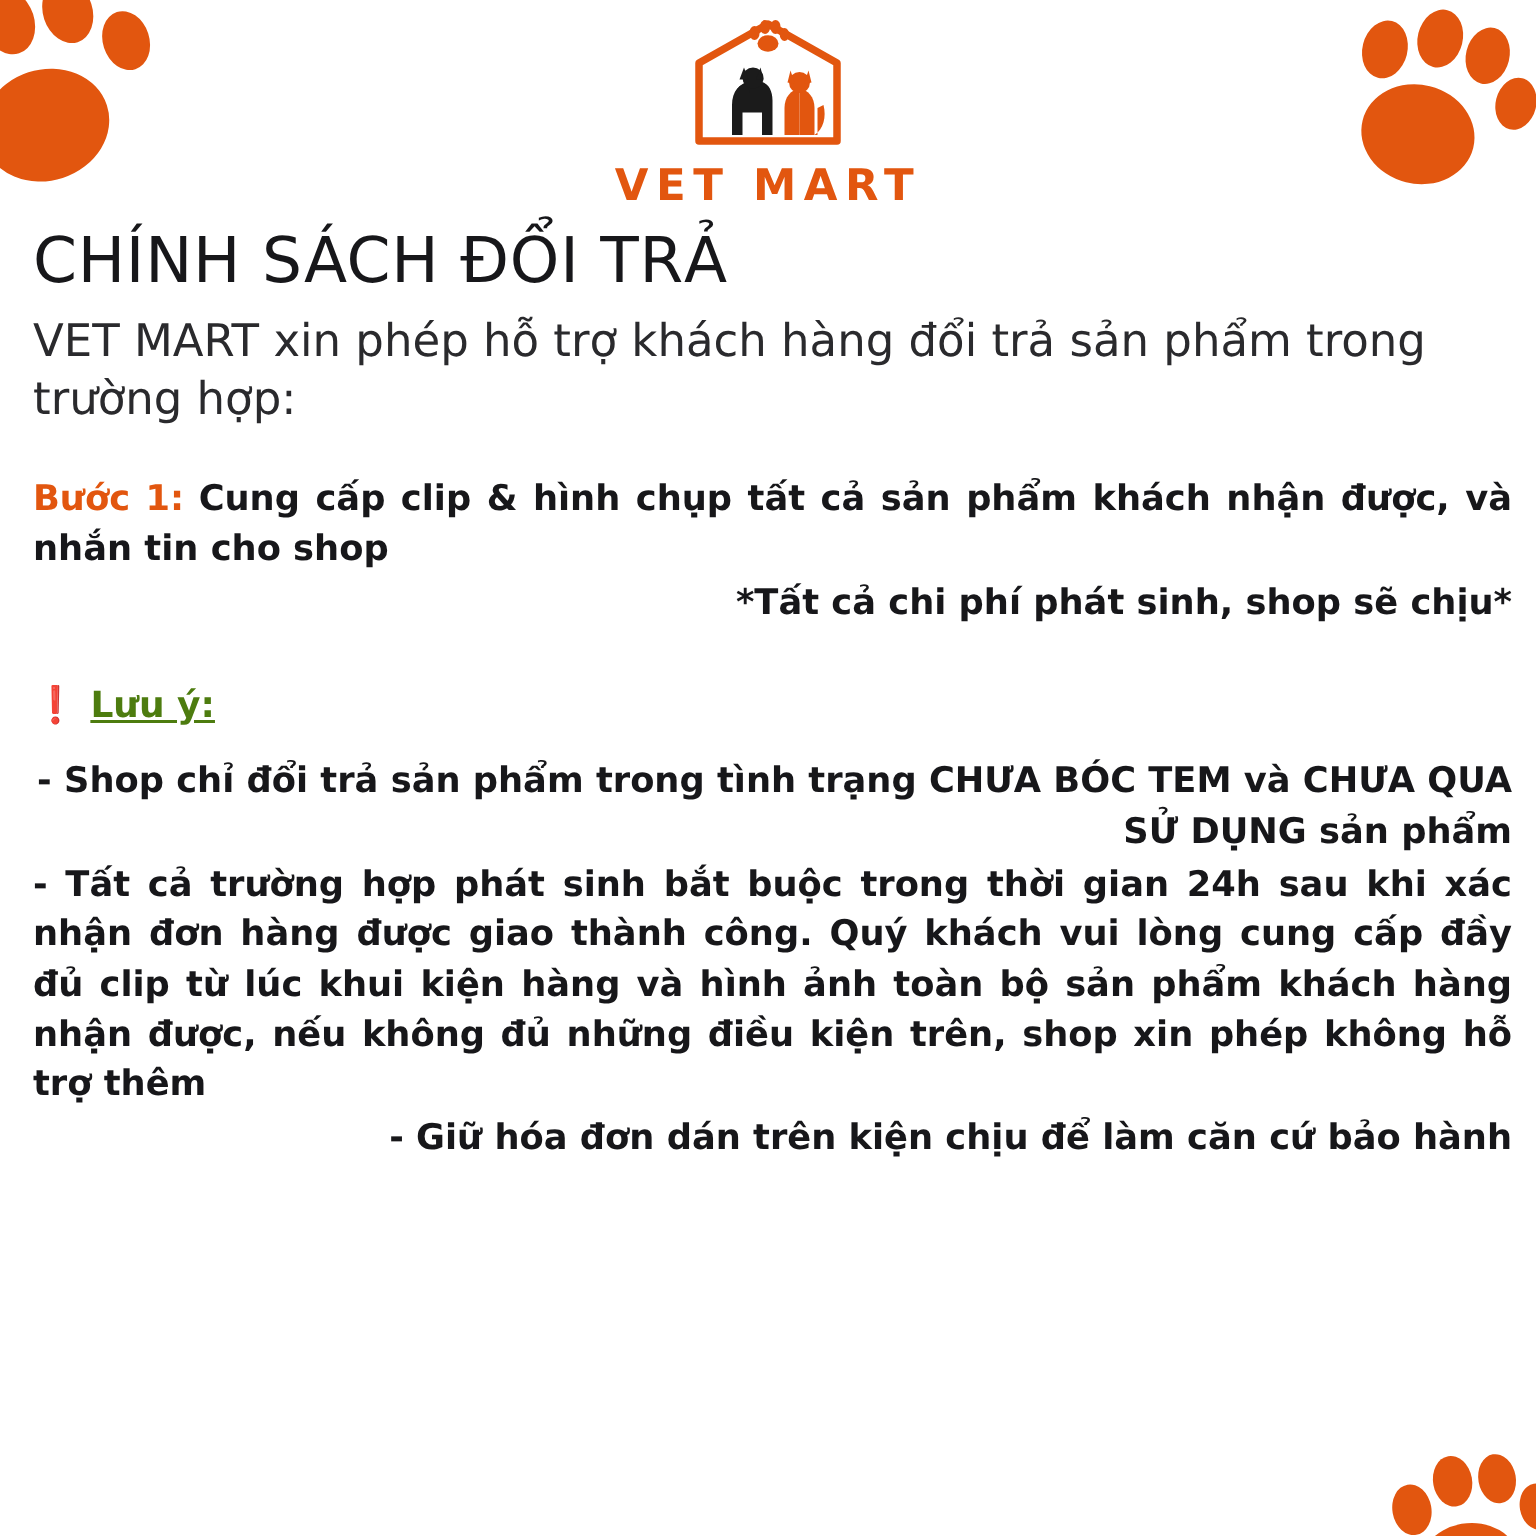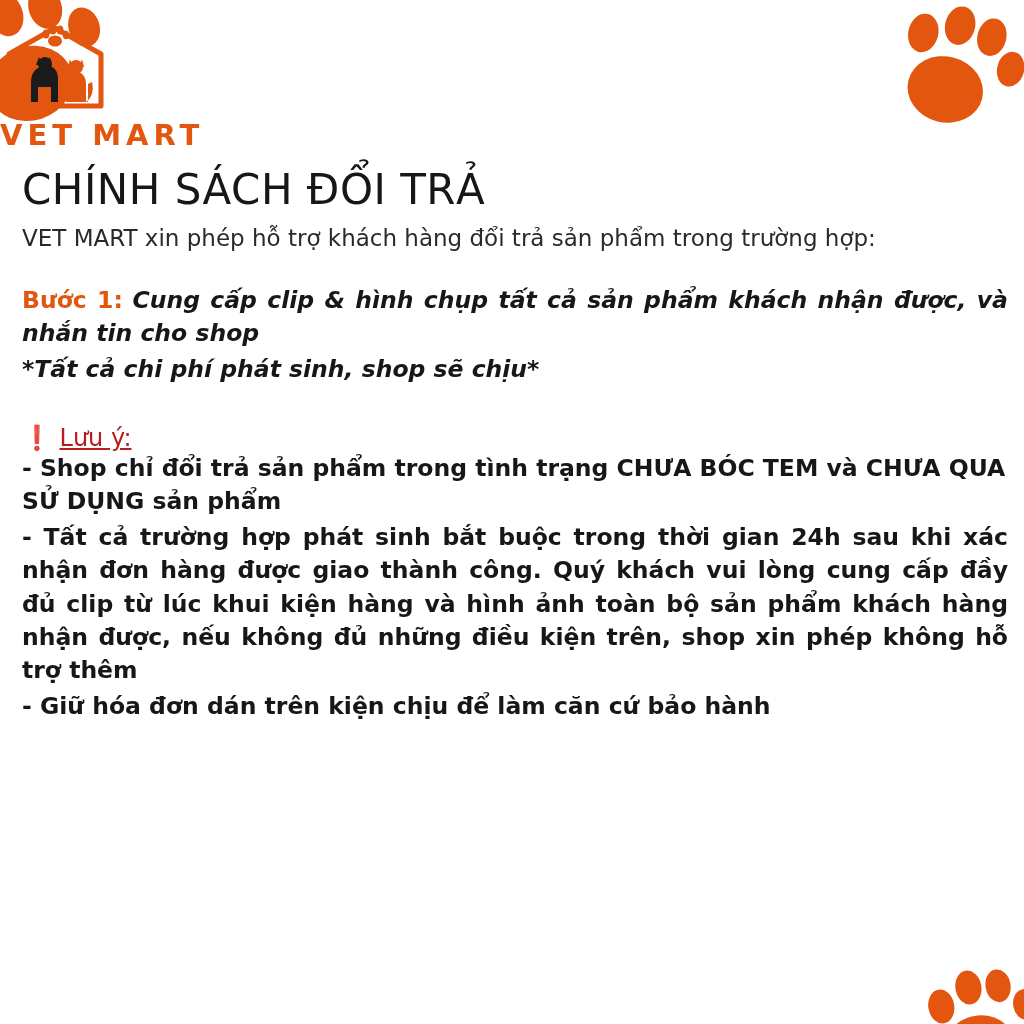--- a/index.html
+++ b/index.html
@@ -22,90 +22,90 @@
   }
   .paw .pad {
     position: absolute;
     background: #E2560F;
     border-radius: 50%;
   }
 
   
   .logo-block {
     position: absolute;
-    top: 24px;
+    top: 12px;
     left: 0;
     width: 1024px;
-    text-align: left;
+    text-align: center;
   }
   .logo-mark {
     display: inline-block;
     position: relative;
     width: 110px;
     height: 86px;
   }
   .logo-name {
     margin-top: 4px;
     font-family: "DejaVu Sans", sans-serif;
     font-weight: bold;
     font-size: 29px;
     letter-spacing: 5px;
     color: #E2560F;
   }
 
   
   .content {
     position: absolute;
     left: 22px;
-    top: 168px;
+    top: 152px;
     width: 986px;
   }
   h1.title {
     margin: 0;
     font-family: "DejaVu Sans", sans-serif;
     font-weight: normal;
     font-size: 42px;
     line-height: 1.05;
     color: #17171a;
     letter-spacing: 0.5px;
   }
   .subtitle {
     margin-top: 12px;
-    font-size: 23px;
+    font-size: 30px;
     color: #2a2a2d;
     line-height: 1.3;
   }
   .steps {
     margin-top: 30px;
   }
   .para {
     font-size: 23.5px;
     line-height: 1.42;
     color: #17171a;
     text-align: justify;
     text-justify: inter-word;
     margin-bottom: 2px;
   }
-  .para.nojust { text-align: left; }
+  .para.nojust { text-align: right; }
   .step-label {
     color: #E2560F;
     font-weight: bold;
   }
-  .bold { font-weight: bold; font-style: italic; }
+  .bold { font-weight: bold; }
   .note-head {
     margin-top: 38px;
     font-size: 24px;
-    color: #b91c1c;
-    font-weight: normal;
+    color: #4d7c0f;
+    font-weight: bold;
   }
   .note-head .ul {
     text-decoration: underline;
   }
   .note-body {
-    margin-top: 0;
+    margin-top: 20px;
   }
   .note-body .para {
     font-weight: bold;
   }
 </style>
 </head>
 <body>
 
 <div class="paw" style="left:-28px; top:-18px; width:150px; height:150px; transform:rotate(-18deg);">
   <div class="pad" style="left:8px;  top:58px;  width:86px; height:74px;"></div>

